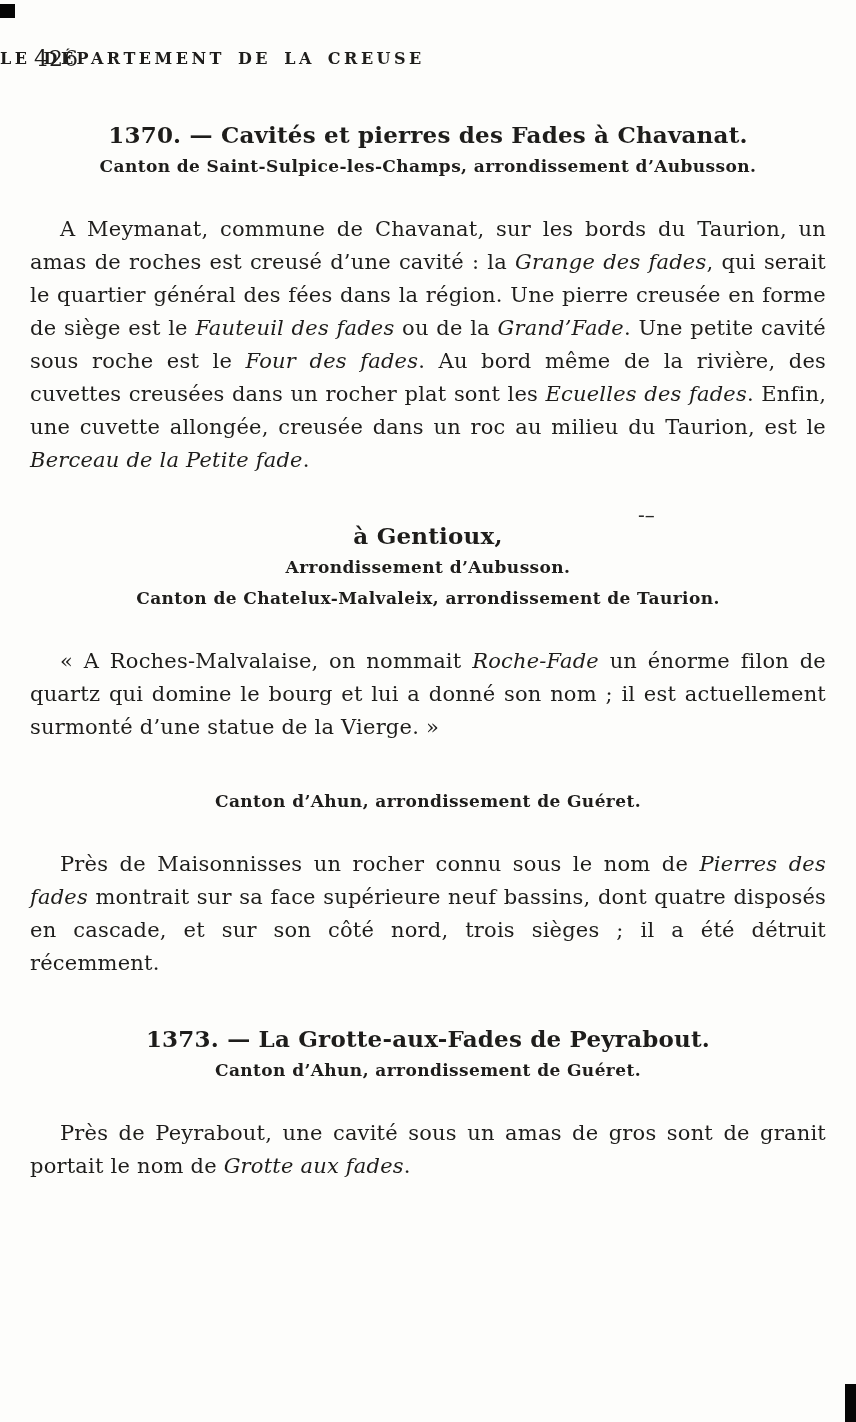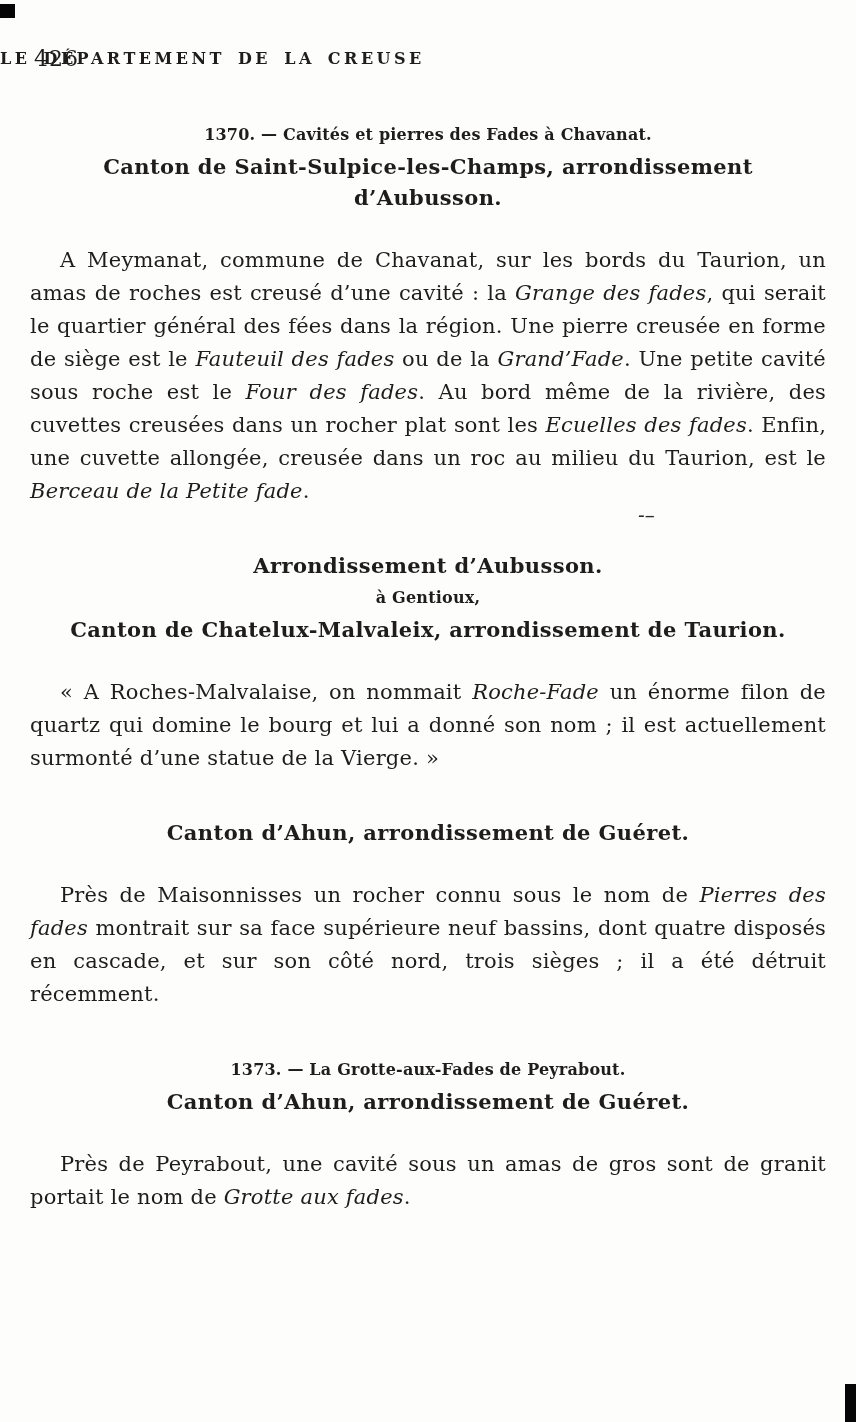--- a/index.html
+++ b/index.html
@@ -50,26 +50,26 @@
     word-spacing: 4px;
   }
   
   .entries { padding: 0 30px; }
   .entry { margin-top: 42px; }
   .entry-heading {
     text-align: center;
     font-weight: bold;
   }
   .heading-line.large {
-    font-size: 16px;
+    font-size: 23px;
     line-height: 33px;
     letter-spacing: 0.2px;
   }
   .heading-line.small {
-    font-size: 21px;
+    font-size: 17px;
     line-height: 31px;
     letter-spacing: 0.4px;
   }
   .entry-paragraph {
     margin: 0;
     font-size: 21px;
     line-height: 33px;
     text-align: justify;
     text-indent: 30px;
     letter-spacing: 0.2px;
@@ -92,22 +92,22 @@
   <main class="entries" id="entries">
       <section class="entry">
         <div class="entry-heading">
           <div class="heading-line large">1370. — Cavités et pierres des Fades à Chavanat.</div>
           <div class="heading-line small">Canton de Saint-Sulpice-les-Champs, arrondissement d’Aubusson.</div>
         </div>
         <p class="entry-paragraph"><span>A Meymanat, commune de Chavanat, sur les bords du Taurion, un amas de roches est creusé d’une cavité : la </span><em>Grange des fades</em><span>, qui serait le quartier général des fées dans la région. Une pierre creusée en forme de siège est le </span><em>Fauteuil des fades</em><span> ou de la </span><em>Grand’Fade</em><span>. Une petite cavité sous roche est le </span><em>Four des fades</em><span>. Au bord même de la rivière, des cuvettes creusées dans un rocher plat sont les </span><em>Ecuelles des fades</em><span>. Enfin, une cuvette allongée, creusée dans un roc au milieu du Taurion, est le </span><em>Berceau de la Petite fade</em><span>.</span></p>
       </section>
       <section class="entry">
         <div class="entry-heading">
+          <div class="heading-line large">à Gentioux,</div>
           <div class="heading-line small">Arrondissement d’Aubusson.</div>
-          <div class="heading-line large">à Gentioux,</div>
           <div class="heading-line small">Canton de Chatelux-Malvaleix, arrondissement de Taurion.</div>
         </div>
         <p class="entry-paragraph"><span>« A Roches-Malvalaise, on nommait </span><em>Roche-Fade</em><span> un énorme filon de quartz qui domine le bourg et lui a donné son nom ; il est actuellement surmonté d’une statue de la Vierge. »</span></p>
       </section>
       <section class="entry">
         <div class="entry-heading">
           <div class="heading-line small">Canton d’Ahun, arrondissement de Guéret.</div>
         </div>
         <p class="entry-paragraph"><span>Près de Maisonnisses un rocher connu sous le nom de </span><em>Pierres des fades</em><span> montrait sur sa face supérieure neuf bassins, dont quatre disposés en cascade, et sur son côté nord, trois sièges ; il a été détruit récemment.</span></p>
       </section>

